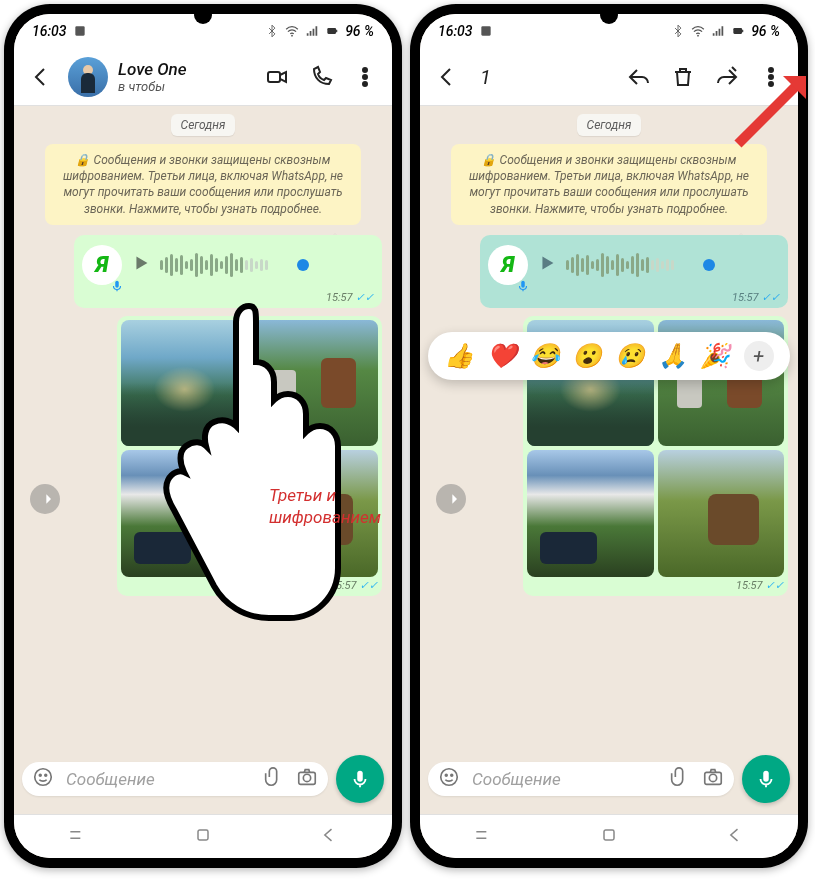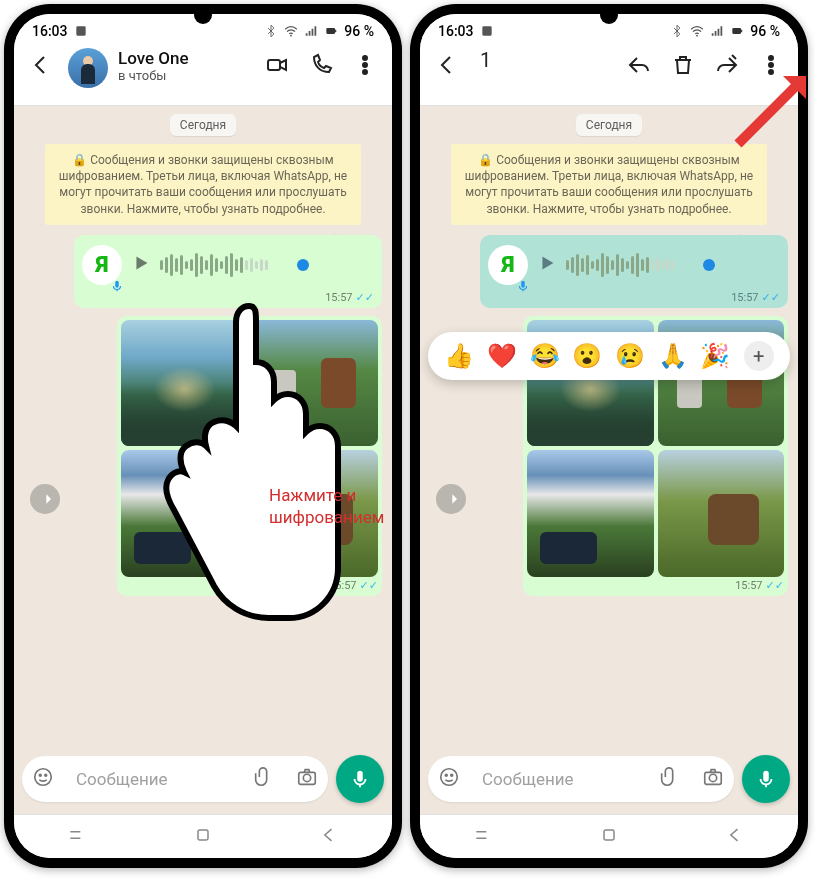--- a/index.html
+++ b/index.html
@@ -1,54 +1,54 @@
 <!DOCTYPE html>
 <html><head>
 <meta charset="utf-8">
 <style>
   * { box-sizing: border-box; margin: 0; padding: 0; }
   body { font-family: -apple-system, Roboto, Arial, sans-serif; background: #fff; width: 815px; height: 879px; position: relative; }
   .phones { display: flex; gap: 8px; padding: 4px; }
   .phone {
     width: 398px; height: 864px; background: #000; border-radius: 46px; position: relative;
-    padding: 10px; box-shadow: 0 2px 8px rgba(0,0,0,.3);
+    padding: 10px; box-shadow: 0 2px 8px rgba(0,0,0,.3); font-style: italic;
   }
   .screen {
     width: 100%; height: 100%; background: #efe7dd; border-radius: 36px; overflow: hidden;
     position: relative; display: flex; flex-direction: column;
   }
   .notch { position: absolute; top: 2px; left: 50%; transform: translateX(-50%); width: 18px; height: 18px; background: #000; border-radius: 50%; z-index: 20; }
   
   .statusbar { height: 34px; background: #fff; display: flex; justify-content: space-between; align-items: center; padding: 0 18px; font-size: 14px; font-weight: 500; }
   .sb-left { display: flex; align-items: center; gap: 6px; }
   .sb-right { display: flex; align-items: center; gap: 6px; }
   .sb-ico { width: 14px; height: 14px; }
   .sb-ico svg { width: 100%; height: 100%; }
   
-  .header { height: 58px; background: #fff; display: flex; padding: 0 10px; gap: 10px; border-bottom: 1px solid #e0e0e0; }
+  .header { height: 58px; background: #fff; display: flex; align-items: center; padding: 0 10px; gap: 10px; border-bottom: 1px solid #e0e0e0; }
   .hbtn { width: 34px; height: 34px; display: flex; align-items: center; justify-content: center; cursor: pointer; }
   .hbtn svg { width: 24px; height: 24px; stroke: #222; fill: none; stroke-width: 2; }
   .avatar { width: 40px; height: 40px; border-radius: 50%; background: linear-gradient(180deg,#5aa0d8 0%,#3a6fa8 100%); display:flex; align-items:center; justify-content:center; overflow:hidden; position:relative;}
   .avatar::after{content:"";position:absolute;bottom:4px;width:14px;height:20px;background:#1a2a3a;border-radius:6px 6px 0 0;}
   .avatar::before{content:"";position:absolute;bottom:22px;width:10px;height:10px;background:#e8c9a8;border-radius:50%;}
   .htitle { flex: 1; display: flex; flex-direction: column; line-height: 1.2; }
   .hname { font-size: 17px; font-weight: 500; color: #111; }
   .hstatus { font-size: 13px; color: #555; }
   .hcount { font-size: 20px; color: #222; margin-left: 6px; flex:1;}
   
   .chat {
     flex: 1; overflow: hidden; padding: 8px 10px; position: relative;
     background: #efe7dd;
     background-image:
       radial-gradient(circle at 20% 30%, rgba(0,0,0,.02) 2px, transparent 2px),
       radial-gradient(circle at 60% 70%, rgba(0,0,0,.02) 2px, transparent 2px),
       radial-gradient(circle at 85% 20%, rgba(0,0,0,.02) 2px, transparent 2px);
   }
   .datepill { margin: 0 auto 8px; width: fit-content; background: #f7f6f2; color: #5e5e5e; font-size: 12px; padding: 4px 10px; border-radius: 6px; box-shadow: 0 1px 1px rgba(0,0,0,.08);}
-  .encbox { margin: 0 auto 10px; width: 88%; background: #fdf4c5; color: #6b6657; font-size: 12px; text-align: center; padding: 8px 10px; border-radius: 3px; line-height: 1.35;}
+  .encbox { margin: 0 auto 10px; width: 88%; background: #fdf4c5; color: #6b6657; font-size: 12px; text-align: center; padding: 8px 10px; border-radius: 8px; line-height: 1.35;}
   
   .bubble { background: #d9fdd3; border-radius: 10px; padding: 6px 8px 4px; margin: 4px 0 8px auto; width: 86%; position: relative;}
   .voice { display: flex; align-items: center; gap: 8px; height: 48px;}
   .voice-ava { width: 40px; height: 40px; border-radius: 50%; background: #fff; display:flex;align-items:center;justify-content:center;font-weight:900;color:#14b714;font-size:22px;position:relative;}
   .voice-ava .mic{position:absolute;bottom:-2px;right:-2px;width:14px;height:14px;color:#2196f3;}
   .playbtn { color:#6b7a6a; }
   .playbtn svg{width:22px;height:22px;fill:#6b7a6a;}
   .wave { flex:1; height: 26px; display:flex; align-items:center; gap:2px; position:relative;}
   .wave span{display:inline-block;width:3px;background:#8aa887;border-radius:2px;}
   .wave .dot{position:absolute;top:50%;transform:translateY(-50%);width:12px;height:12px;background:#1e88e5;border-radius:50%;}
@@ -71,21 +71,21 @@
   .fwdcircle{position:absolute;left:-44px;top:50%;width:30px;height:30px;border-radius:50%;background:rgba(120,120,120,.45);display:flex;align-items:center;justify-content:center;}
   .fwdcircle svg{width:16px;height:16px;fill:#fff;}
   .imgwrap{position:relative;margin:0 0 0 auto;width:86%;}
   
   .reactbar{position:absolute;top:226px;left:8px;right:8px;background:#fff;border-radius:28px;height:48px;display:flex;align-items:center;justify-content:space-around;padding:0 10px;box-shadow:0 4px 12px rgba(0,0,0,.2);z-index:15;}
   .reactbar .emo{font-size:24px;cursor:pointer;}
   .reactbar .plus{width:30px;height:30px;border-radius:50%;background:#eee;display:flex;align-items:center;justify-content:center;font-size:20px;color:#555;cursor:pointer;}
   .seloverlay{position:absolute;inset:0;background:rgba(30,136,229,.22);border-radius:10px;pointer-events:none;}
   
   .inputbar { height: 62px; display:flex; align-items:center; gap:8px; padding: 0 8px 8px;}
-  .inputbox{flex:1;height:46px;background:#fff;border-radius:24px;display:flex;align-items:center;padding:0 10px;gap:22px;box-shadow:0 1px 2px rgba(0,0,0,.08);}
+  .inputbox{flex:1;height:34px;background:#fff;border-radius:24px;display:flex;align-items:center;padding:0 10px;gap:12px;box-shadow:0 1px 2px rgba(0,0,0,.08);}
   .inputbox .ico{color:#767676;}
   .inputbox .ico svg{width:22px;height:22px;stroke:#767676;fill:none;stroke-width:1.8;}
   .inputbox .placeholder{flex:1;color:#a0a0a0;font-size:17px;}
   .micfab{width:48px;height:48px;border-radius:50%;background:#00a884;display:flex;align-items:center;justify-content:center;box-shadow:0 2px 4px rgba(0,0,0,.2);}
   .micfab svg{width:22px;height:22px;fill:#fff;}
   
   .navbar{height:44px;background:#fff;display:flex;justify-content:space-around;align-items:center;border-top:1px solid #e0e0e0;}
   .navbtn svg{width:20px;height:20px;stroke:#888;fill:none;stroke-width:1.8;}
   
   .hand{position:absolute;top:292px;left:150px;z-index:30;pointer-events:none;}
@@ -264,21 +264,21 @@
             </svg></div>
       </div>
     </div>
 
     <div class="hand">
       <svg viewBox="0 0 190 330">
         <path d="M95 10 C88 10 82 16 82 26 L82 130 C78 126 70 122 60 126 C50 130 50 142 52 150 C48 146 40 144 32 150 C24 156 26 168 30 176 C26 174 18 176 14 184 C10 192 14 204 20 214 L60 290 C70 308 90 322 115 322 L135 322 C162 322 184 300 184 272 L184 150 C184 138 176 130 166 130 C160 130 156 132 152 136 L152 118 C152 106 144 98 134 98 C128 98 124 100 120 104 L120 86 C120 74 112 66 102 66 L102 26 C102 16 102 10 95 10 Z" fill="#fff" stroke="#000" stroke-width="6"></path>
       </svg>
     </div>
     <div class="anno-text">
-      <div>Нажмите и</div>
+      <div>Третьи и</div>
       <div>шифрованием</div>
     </div>
   </div>
 
   <div class="phone">
     <div class="notch"></div>
     <div class="redarrow">
       <svg viewBox="0 0 90 90">
           <path d="M10 80 L70 20" stroke="#e53935" stroke-width="10"></path>
           <path d="M55 12 L78 12 L78 35 Z" fill="#e53935"></path>

